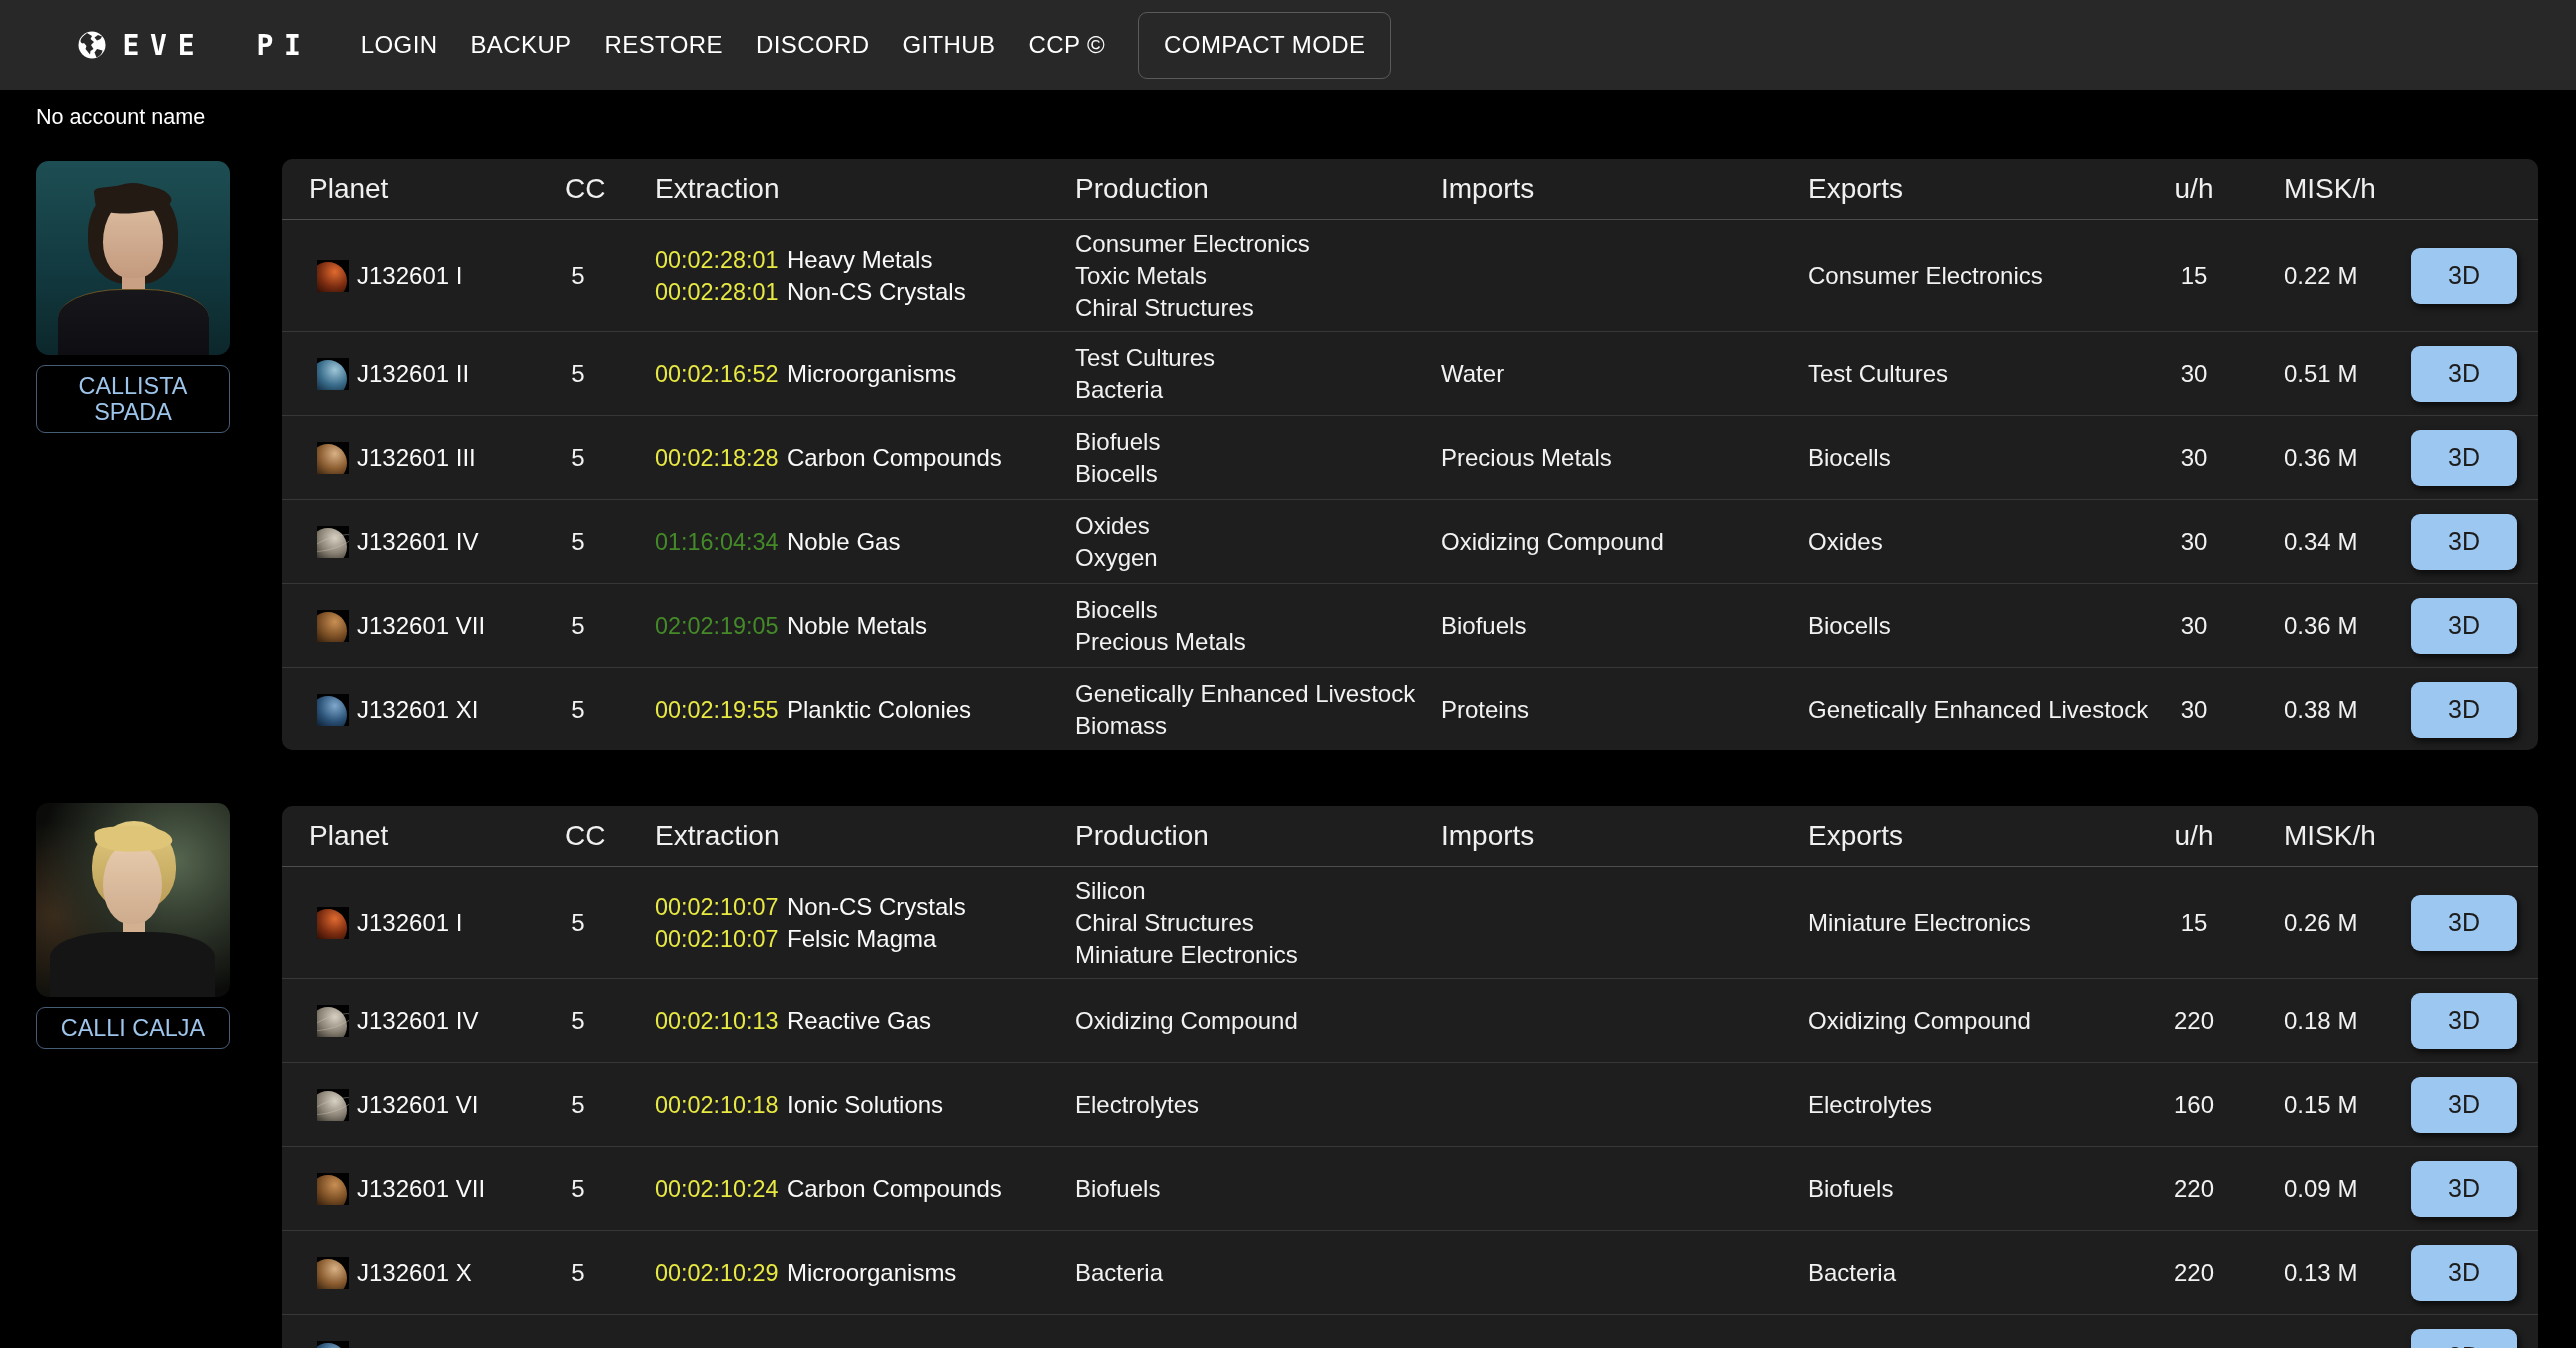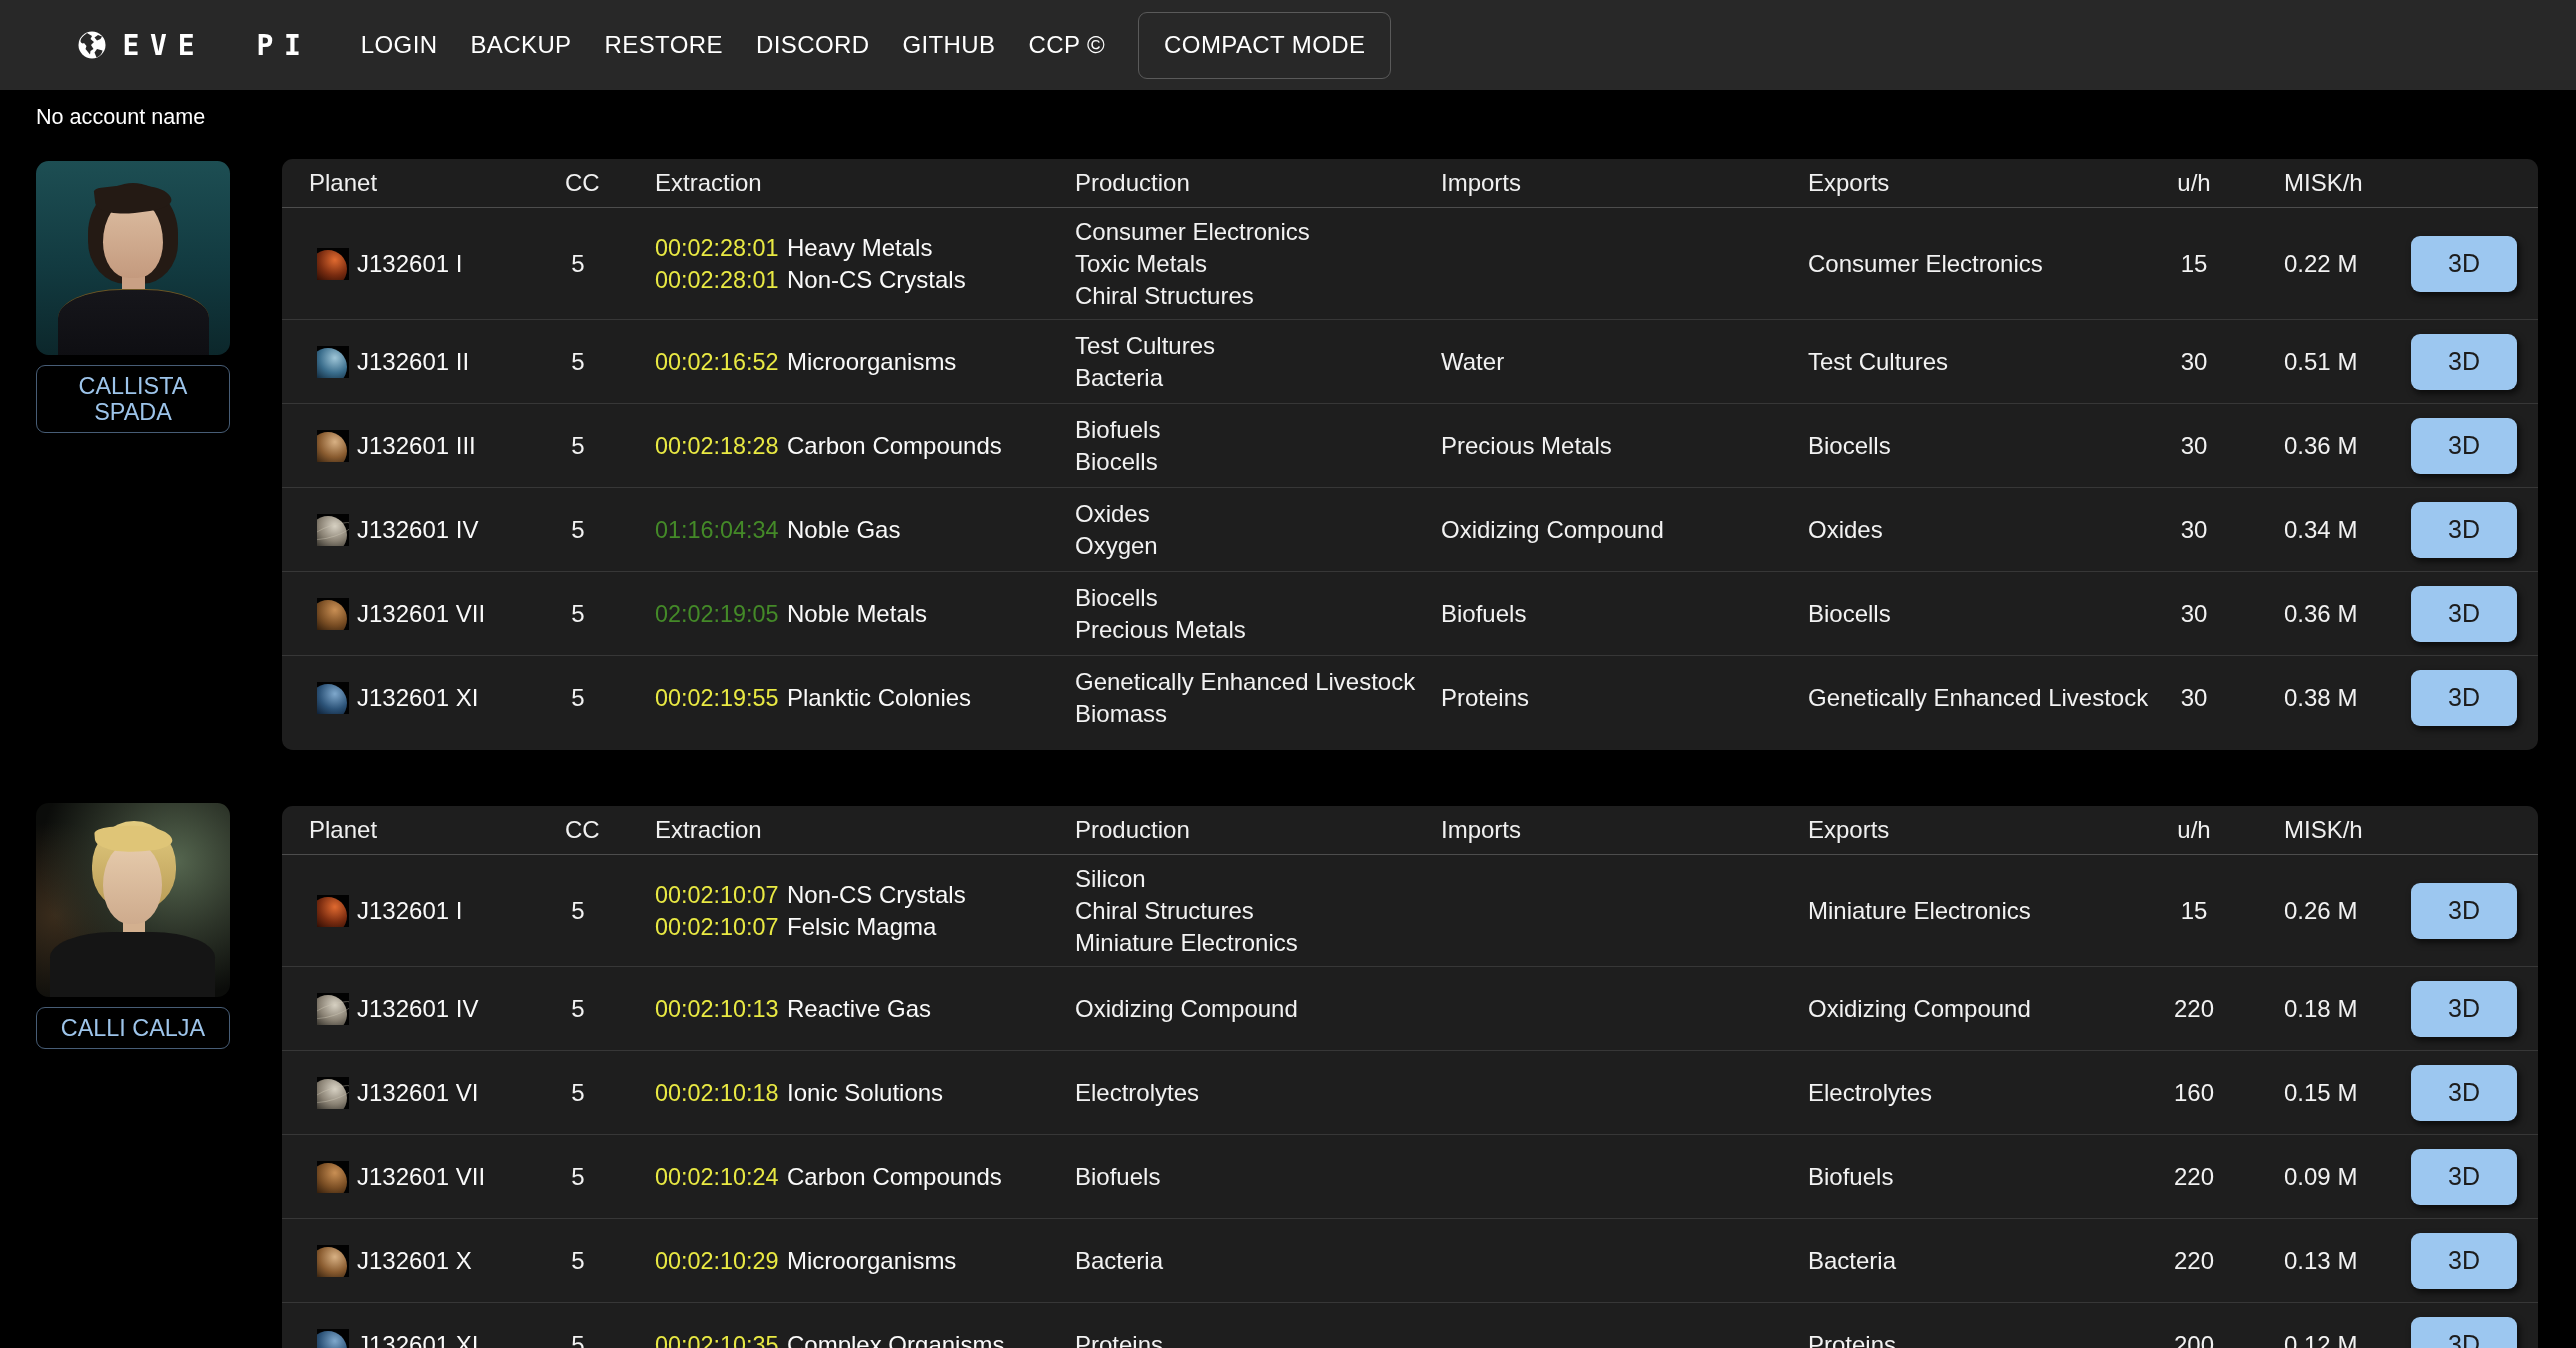--- a/index.html
+++ b/index.html
@@ -44,21 +44,21 @@
                  border:0.9px solid rgba(130,170,215,.55);border-radius:9px;padding:7.2px 5.4px;
                  color:var(--name-blue,#9dc4ea);font-size:23.4px;line-height:26px;text-align:center;
                  font-family:"Liberation Sans",sans-serif;cursor:pointer;}
 
   
   .ptable{position:absolute;left:282px;width:2256px;background:#1e1e1e;border-radius:10.8px;
           overflow:hidden;box-sizing:border-box;}
   .ptable.t1{top:159px;height:591px;} .ptable.t2{top:806px;height:591px;}
   .t-head,.row{display:grid;grid-template-columns:256px 90px 420px 366px 367px 341px 90px 171px 107px;
                padding:0 22.5px 0 27px;align-items:center;box-sizing:border-box;}
-  .t-head{height:49px;border-bottom:0.9px solid #4d4d4d;font-size:24px;color:#f0f0f0;}
+  .t-head{height:61px;border-bottom:0.9px solid #4d4d4d;font-size:28px;color:#f0f0f0;}
   .row{height:84px;font-size:24px;}
   .row.tall{height:111px;}
   .row + .row{border-top:0.9px solid #373737;}
   .cell{min-width:0;}
   .planet-cell{display:flex;align-items:center;gap:8px;padding-left:8px;}
   .planet-name{font-size:24px;color:#fafafa;white-space:nowrap;}
   .cc-cell{padding-left:6.3px;}
   .uh-cell{text-align:center;}
   .misk-cell{padding-left:45px;}
   .line,.ext-line{line-height:32px;white-space:nowrap;}

